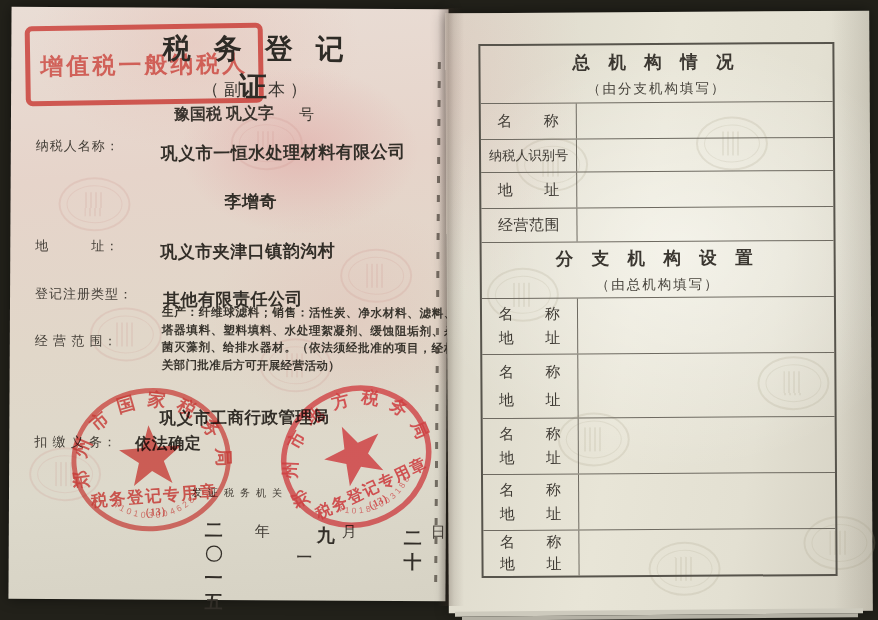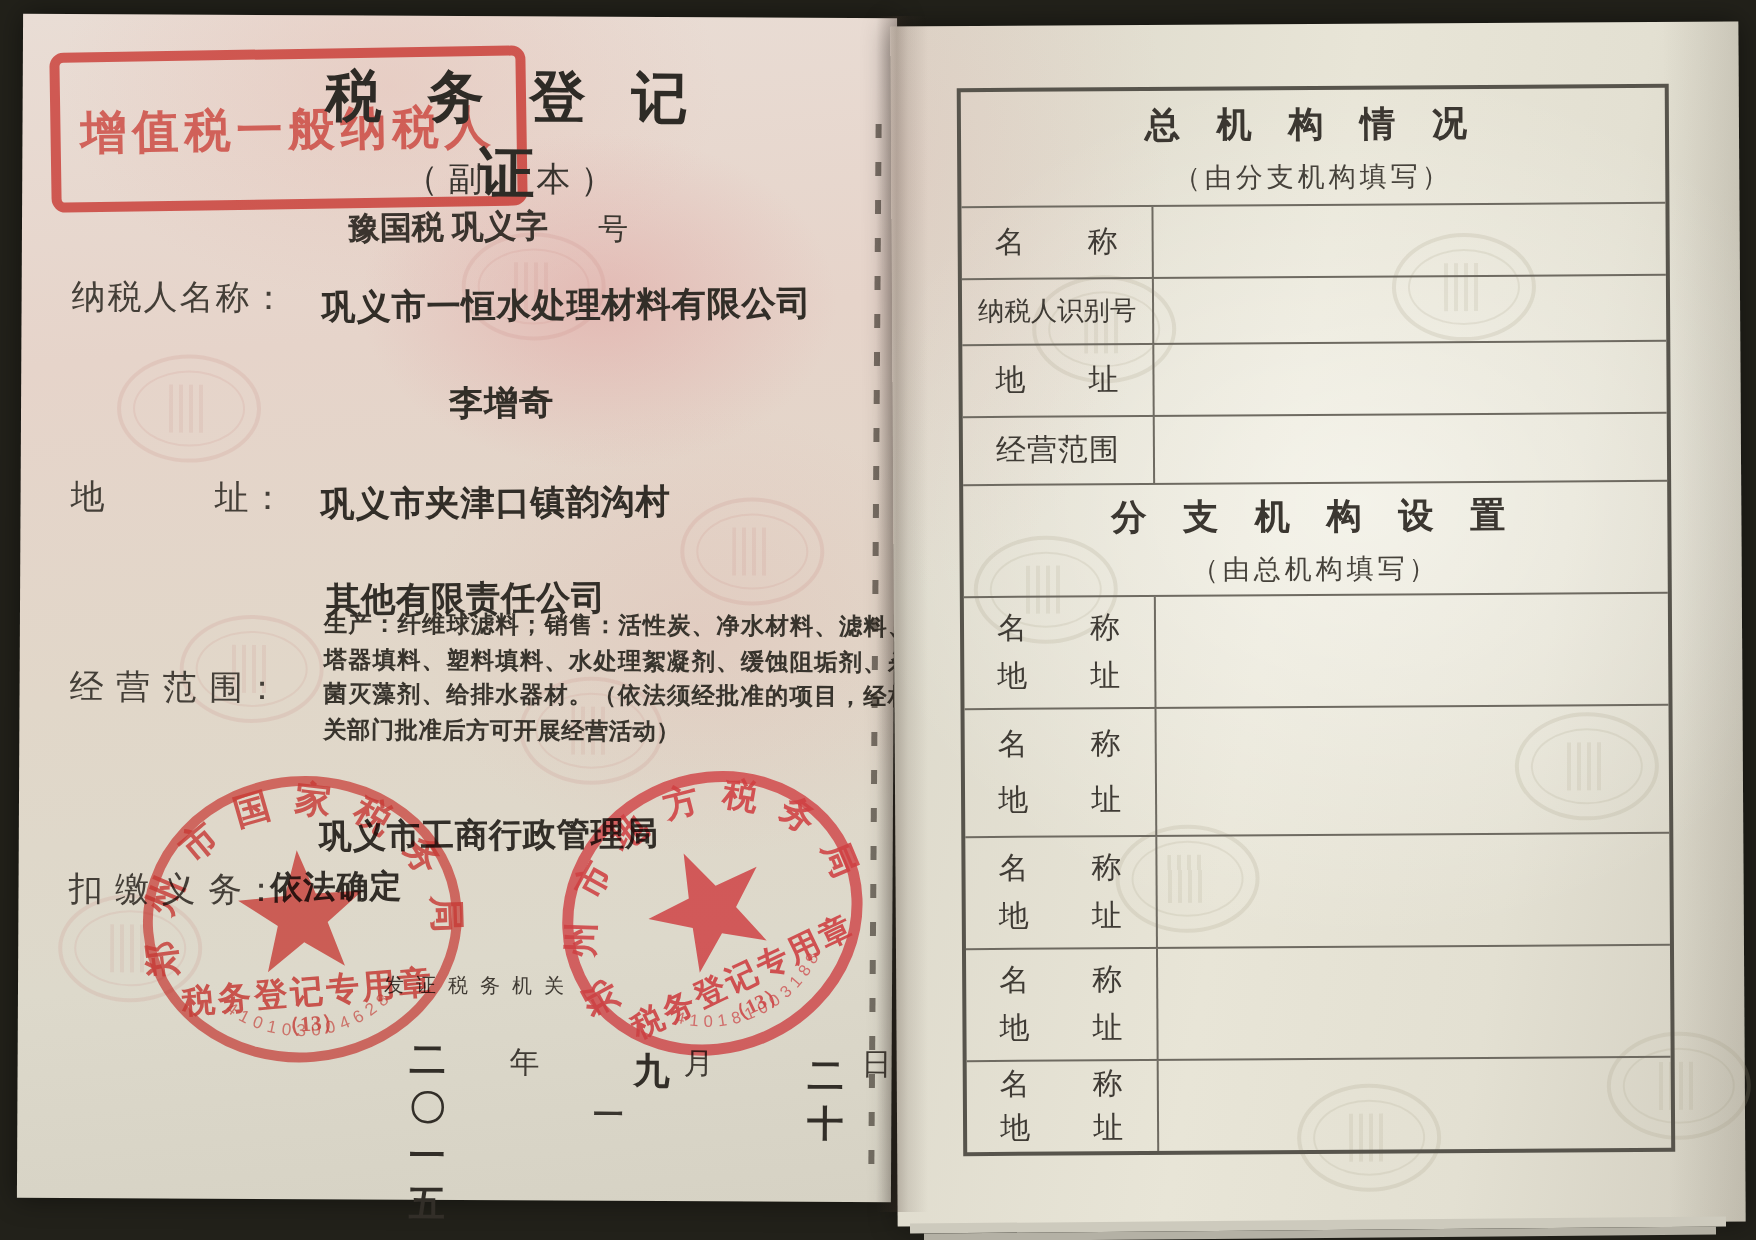--- a/index.html
+++ b/index.html
@@ -40,21 +40,21 @@
     display:flex;align-items:center;justify-content:center;mix-blend-mode:multiply;}
   .vat-stamp span{font-size:23px;font-weight:bold;letter-spacing:3px;color:rgba(221,62,56,.72);}
   .doc-title{position:absolute;left:128px;top:22px;width:236px;text-align:center;
     font-size:28px;font-weight:bold;letter-spacing:8px;color:#2e2b26;}
   .doc-subtitle{position:absolute;left:128px;top:70px;width:236px;text-align:center;
     font-size:17px;letter-spacing:5px;color:#393530;}
   .serial{position:absolute;left:163px;top:96px;display:flex;align-items:baseline;gap:9px;}
   .serial .pre{font-size:16px;font-weight:bold;transform:rotate(-1deg);color:#3a342e;}
   .serial .num{font-size:15px;font-weight:bold;letter-spacing:1px;color:#36332d;}
   .serial .suf{font-size:15px;margin-left:16px;color:#3a362f;}
-  .lbl{position:absolute;font-size:17px;color:#443f38;letter-spacing:1px;white-space:nowrap;}
+  .lbl{position:absolute;font-size:13px;color:#443f38;letter-spacing:1px;white-space:nowrap;}
   .hand{position:absolute;font-size:17px;font-weight:bold;color:#322e28;transform:rotate(-.8deg);
     white-space:nowrap;letter-spacing:.5px;}
   .scope{position:absolute;left:152px;top:296px;width:294px;font-size:11.6px;line-height:1.52;
     font-weight:bold;color:#38342d;letter-spacing:.3px;text-align:justify;}
   .issuer{position:absolute;left:183px;top:478px;font-size:10px;letter-spacing:6px;color:#403b34;}
   .dateline{position:absolute;left:156px;top:510px;display:flex;align-items:baseline;gap:7px;}
   .dateline .dh{font-size:18px;font-weight:bold;color:#322e28;margin-left:40px;}
   .dateline .du{font-size:15px;color:#403b34;}
   .d-y{letter-spacing:5px;}
   .d-m{transform:translateY(5px);}
@@ -107,20 +107,21 @@
     </div>
 
     <span class="lbl" style="left:25px;top:130px">纳税人名称：</span>
     <span class="hand" style="left:150px;top:133px">巩义市一恒水处理材料有限公司</span>
 
     <span class="hand" style="left:214px;top:182px">李增奇</span>
 
     <span class="lbl" style="left:25px;top:230px">地　　　址：</span>
     <span class="hand" style="left:150px;top:232px">巩义市夹津口镇韵沟村</span>
 
+    <span class="lbl" style="left:25px;top:278px">登记注册类型：</span>
     <span class="hand" style="left:153px;top:280px">其他有限责任公司</span>
 
     <span class="lbl" style="left:25px;top:325px">经 营 范 围：</span>
     <div class="scope">生产：纤维球滤料；销售：活性炭、净水材料、滤料、塔器填料、塑料填料、水处理絮凝剂、缓蚀阻垢剂、杀菌灭藻剂、给排水器材。（依法须经批准的项目，经相关部门批准后方可开展经营活动）</div>
 
     <span class="hand" style="left:150px;top:399px;font-size:16.5px">巩义市工商行政管理局</span>
 
     <span class="lbl" style="left:25px;top:426px">扣 缴 义 务：</span>
     <span class="hand" style="left:126px;top:426px;font-size:16px">依法确定</span>
 

